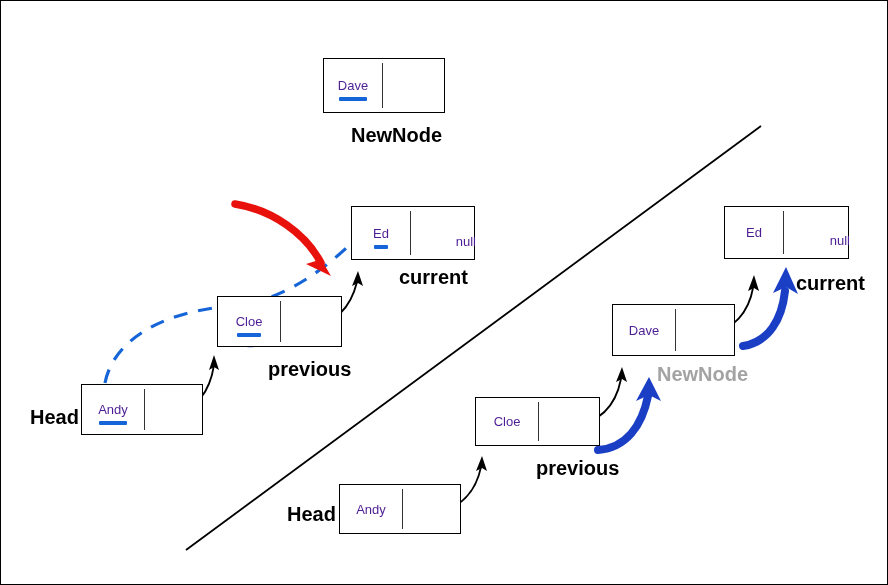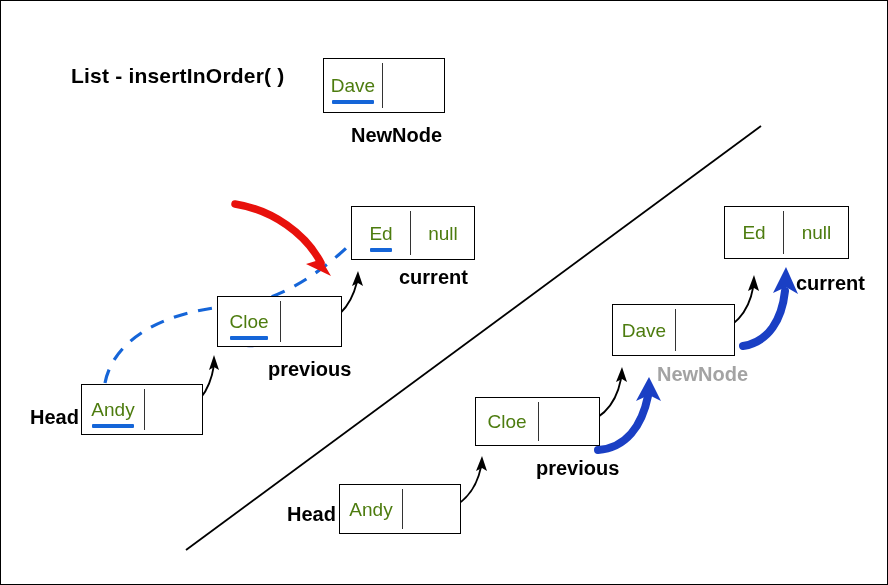--- a/index.html
+++ b/index.html
@@ -50,29 +50,29 @@
     position: absolute;
     left: 0;
     top: 0;
     height: 100%;
     display: flex;
     align-items: center;
     justify-content: center;
   }
   .node .cell-right {
     position: absolute;
-    top: 0;
+    top: 8px;
     height: 100%;
     display: flex;
     align-items: center;
-    justify-content: center;
+    justify-content: flex-end;
   }
   .node .val {
-    font-size: 19px;
-    color: #4d7c0f;
+    font-size: 13px;
+    color: #4c1d95;
     line-height: 1;
     position: relative;
     white-space: nowrap;
   }
   .node .val.underlined::after {
     content: "";
     position: absolute;
     left: 1px;
     right: 1px;
     bottom: -9px;
@@ -136,21 +136,20 @@
     <path d="M 706,334 C 733,330 748,310 752,287" fill="none" stroke="#000000" stroke-width="1.8"></path>
     <polygon points="753,274 747,290 753,287 758,290" fill="#000000"></polygon>
 
     <path d="M 597,449 C 625,447 641,425 647,395" fill="none" stroke="#1a3fc4" stroke-width="8" stroke-linecap="round"></path>
     <polygon points="648,376 635,400 648,394 660,400" fill="#1a3fc4"></polygon>
 
     <path d="M 742,345 C 768,341 781,318 784,290" fill="none" stroke="#1a3fc4" stroke-width="8" stroke-linecap="round"></path>
     <polygon points="785,266 772,292 785,286 797,293" fill="#1a3fc4"></polygon>
   </svg>
 
-  <div class="title" style="left:70px; top:63px;">List - insertInOrder( )</div>
 
   <div class="node" style="left:322px; top:57px; width:122px; height:55px;">
     <div class="cell-left" style="width:58px;">
       <span class="val underlined">Dave</span>
     </div>
     <div class="divider" style="left:58px;"></div>
     <div class="cell-right" style="left:58px; width:64px;">
       <span class="val"></span>
     </div>
   </div>

